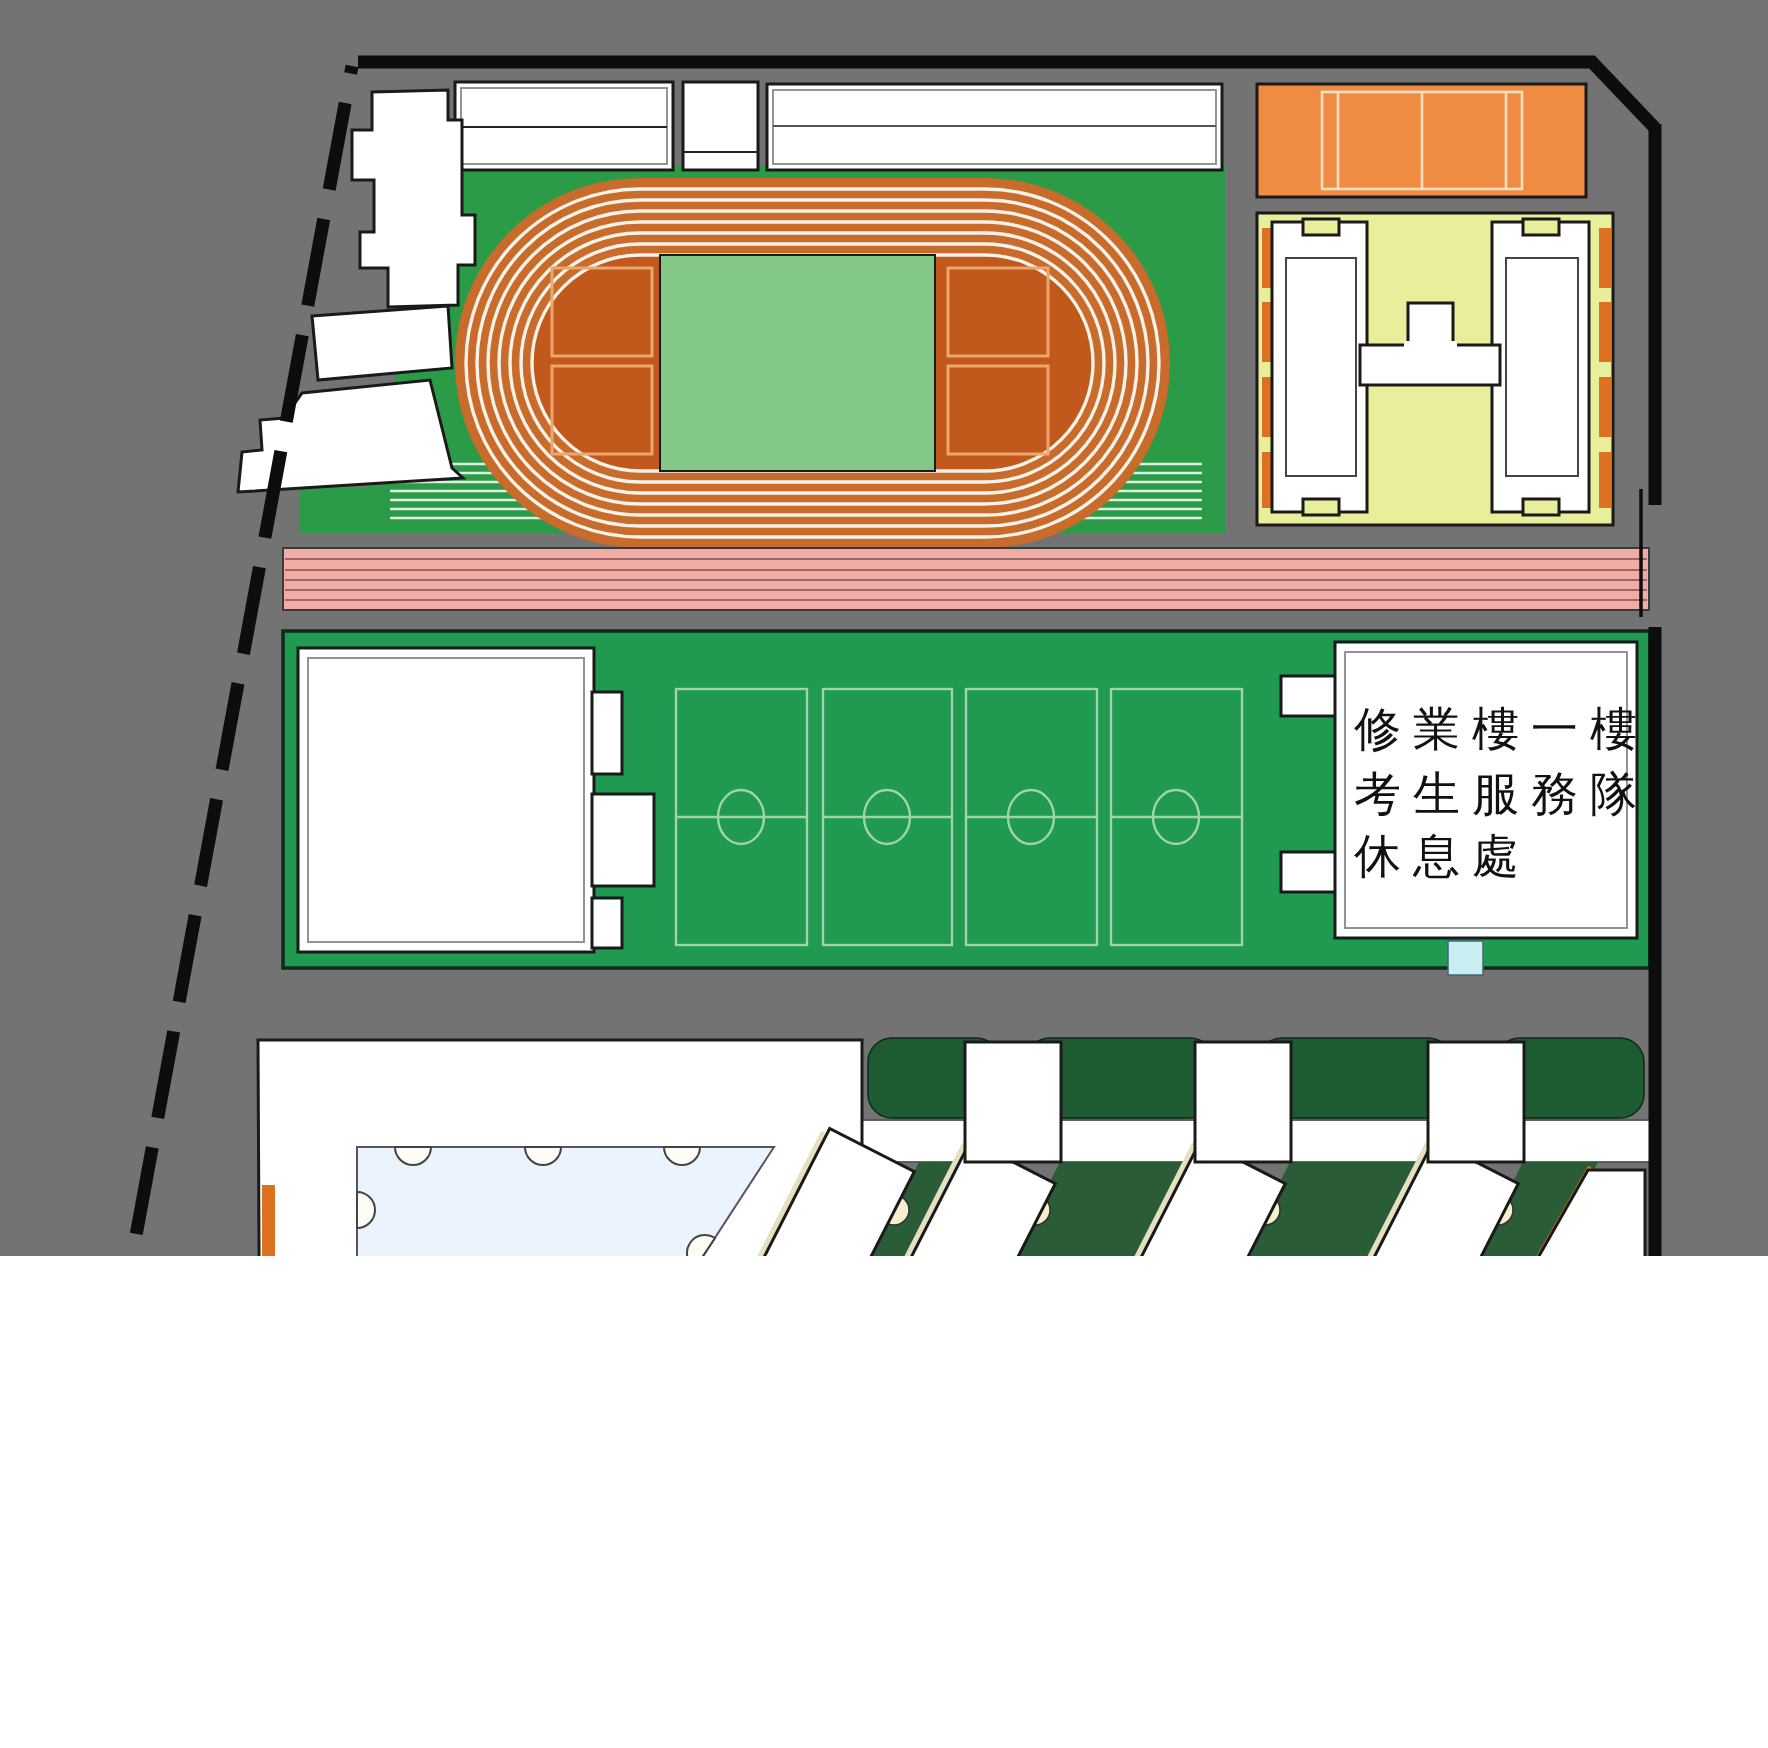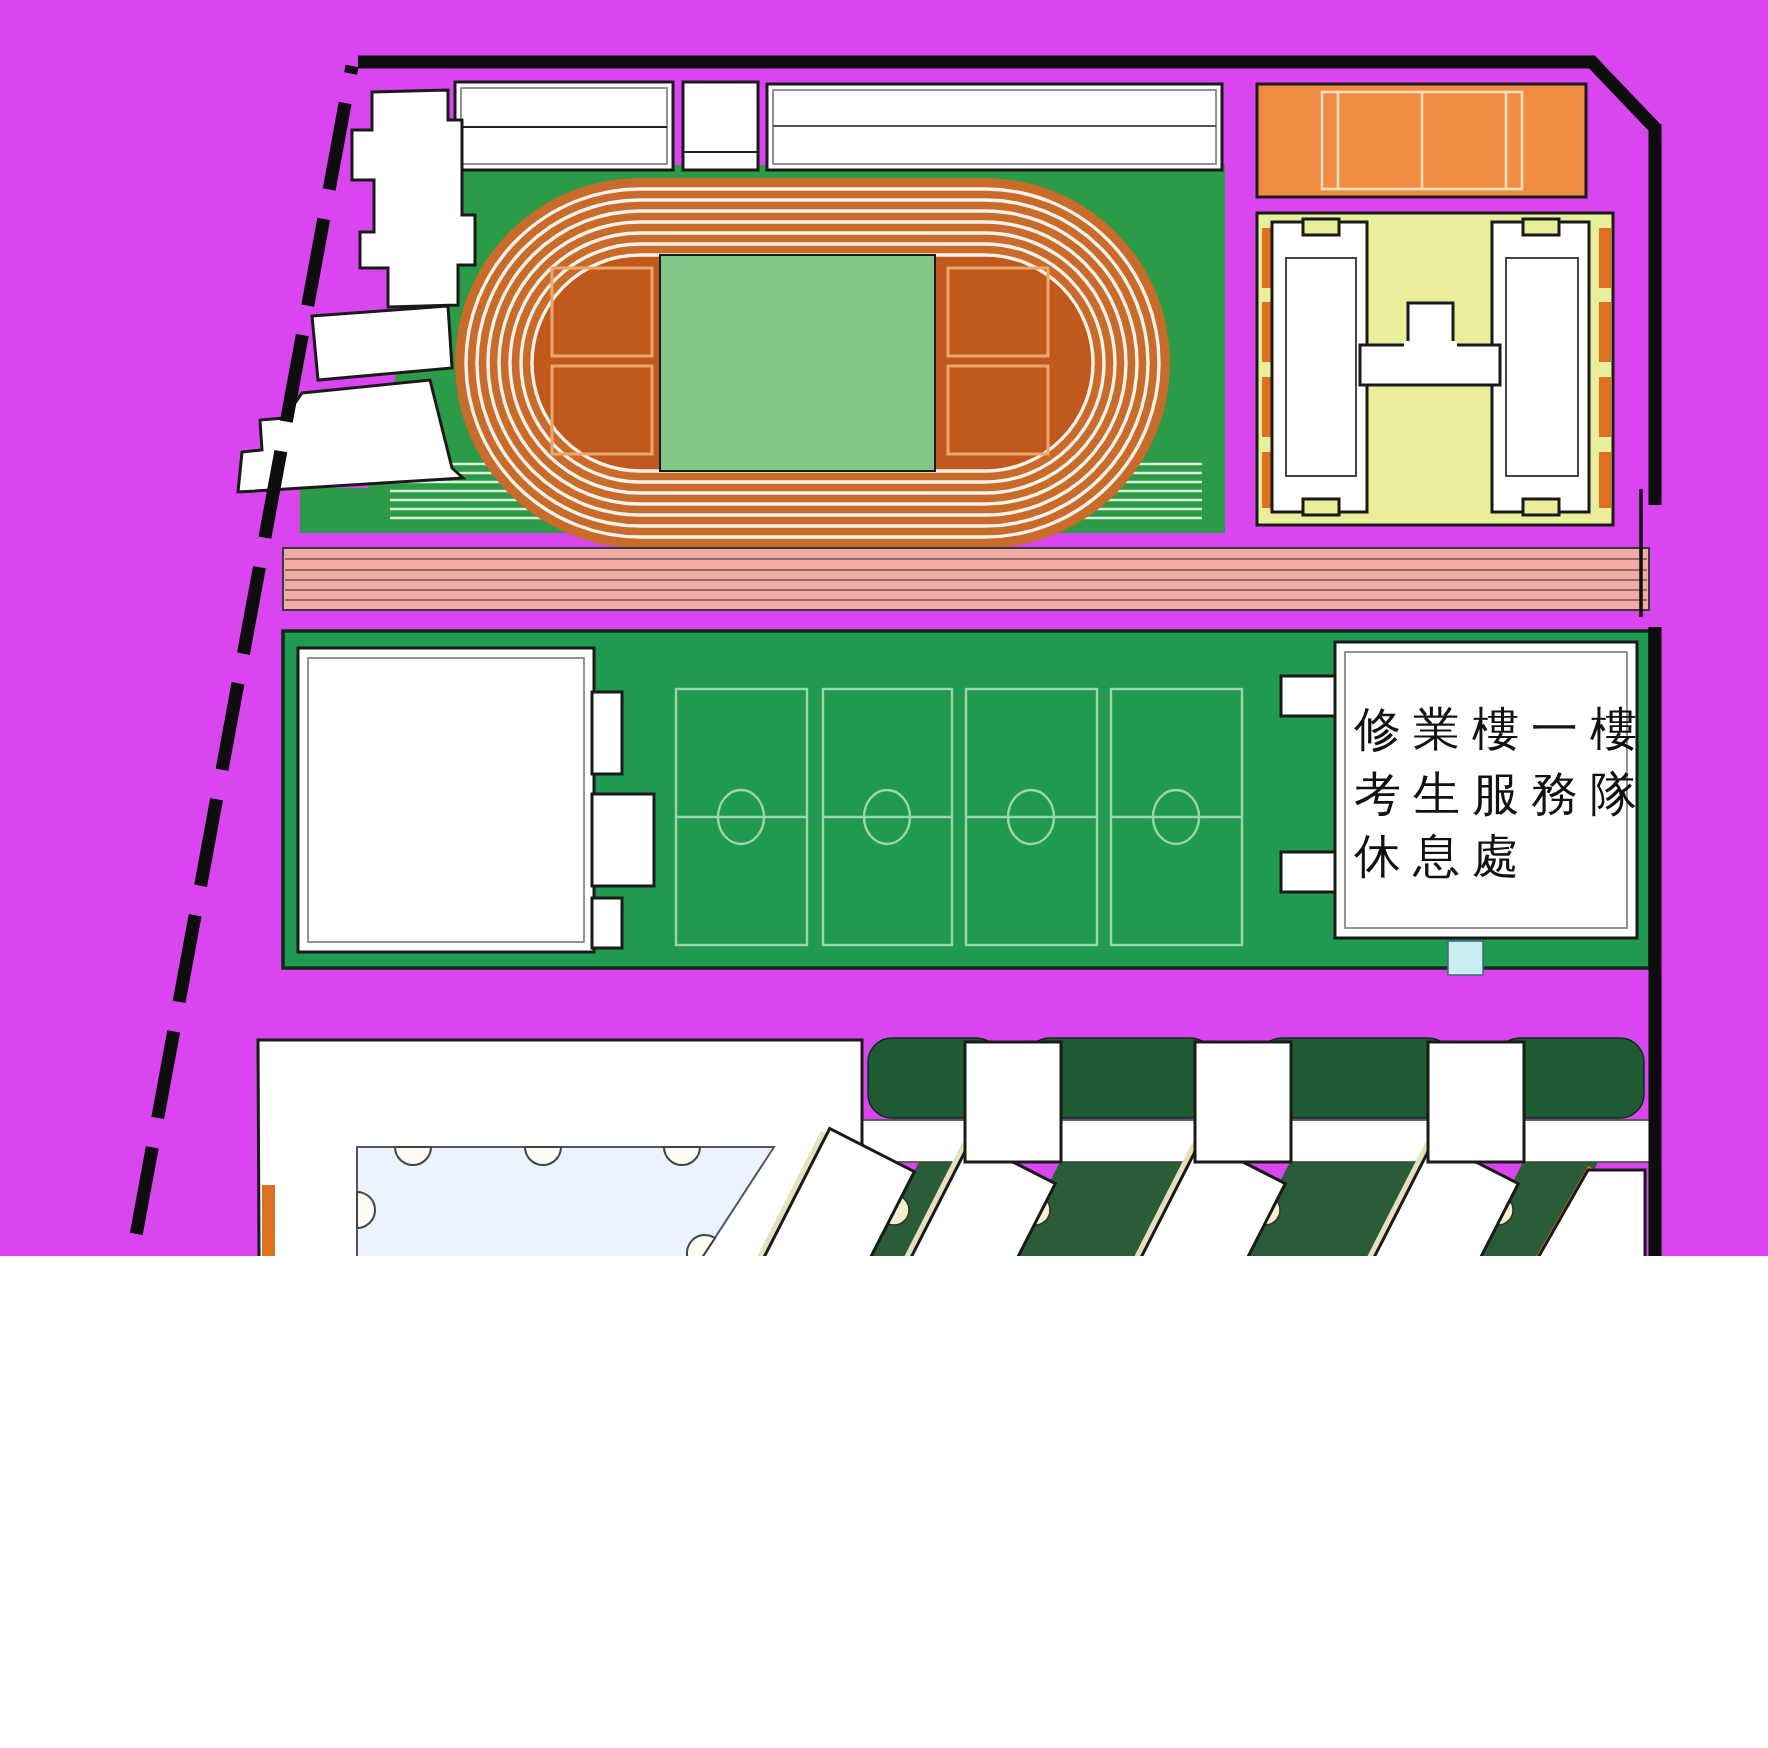--- a/index.html
+++ b/index.html
@@ -1,16 +1,16 @@
 <!DOCTYPE html>
 <html style="--c-boundary: #0d0d0d; --c-track-lane: #c96b2a; --c-infield: #c2591c; --c-field-green: #2b9b47; --c-center-green: #82c785; --c-mid-green: #1f9a50; --c-pink: #f2aca6; --c-yellow-block: #e9ee9a; --c-court-orange: #ef8c42; --c-orange-accent: #dd7120; --c-hedge: #1e5b33; --c-garden: #2a5c37; --c-scallop: #f5efcb; --c-courtyard-blue: #ebf3fc; --c-cyan: #c9eef2;"><head>
 <meta charset="utf-8">
 <style>
   html,body{margin:0;padding:0;background:#fff;}
-  .stage{position:relative;width:1768px;height:1256px;background:#d946ef;overflow:hidden;
+  .stage{position:relative;width:1768px;height:1256px;background:#737373;overflow:hidden;
          font-family:"Liberation Serif","DejaVu Serif",serif;}
   svg{display:block;}
   text{font-family:"Liberation Serif","DejaVu Serif",serif;fill:#111;}
   .bnd{stroke:var(--c-boundary);fill:none;}
   .bld{fill:#ffffff;stroke:#1a1a1a;stroke-width:3;}
   .bld-thin{fill:#ffffff;stroke:#444;stroke-width:2;}
   .inner-line{fill:none;stroke:#888;stroke-width:1.8;}
   .field{fill:var(--c-field-green);}
   .lane-ring{fill:none;stroke:#f7f3ea;stroke-width:3.4;}
   .track{fill:var(--c-track-lane);}

